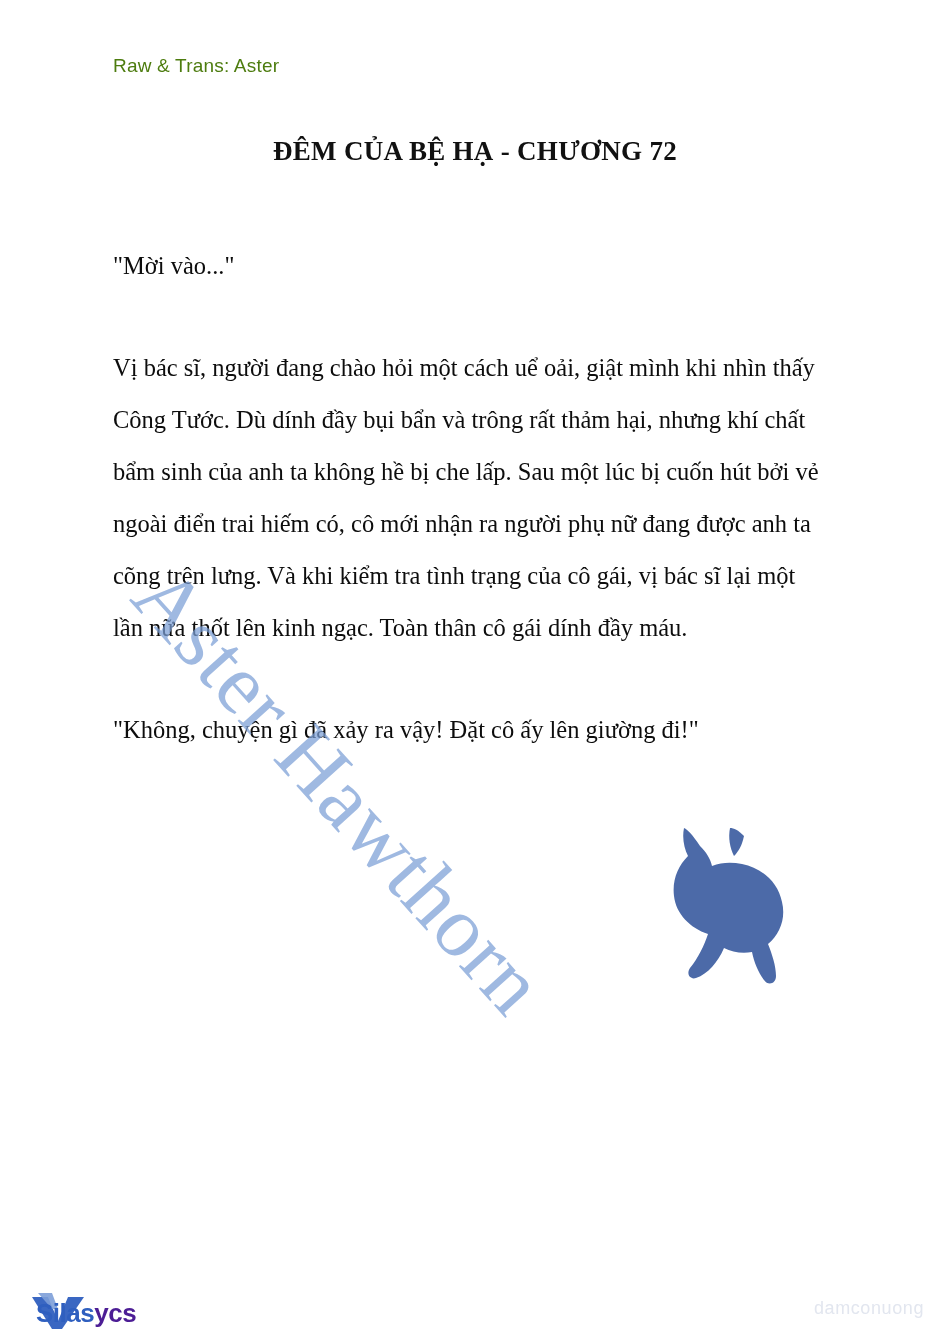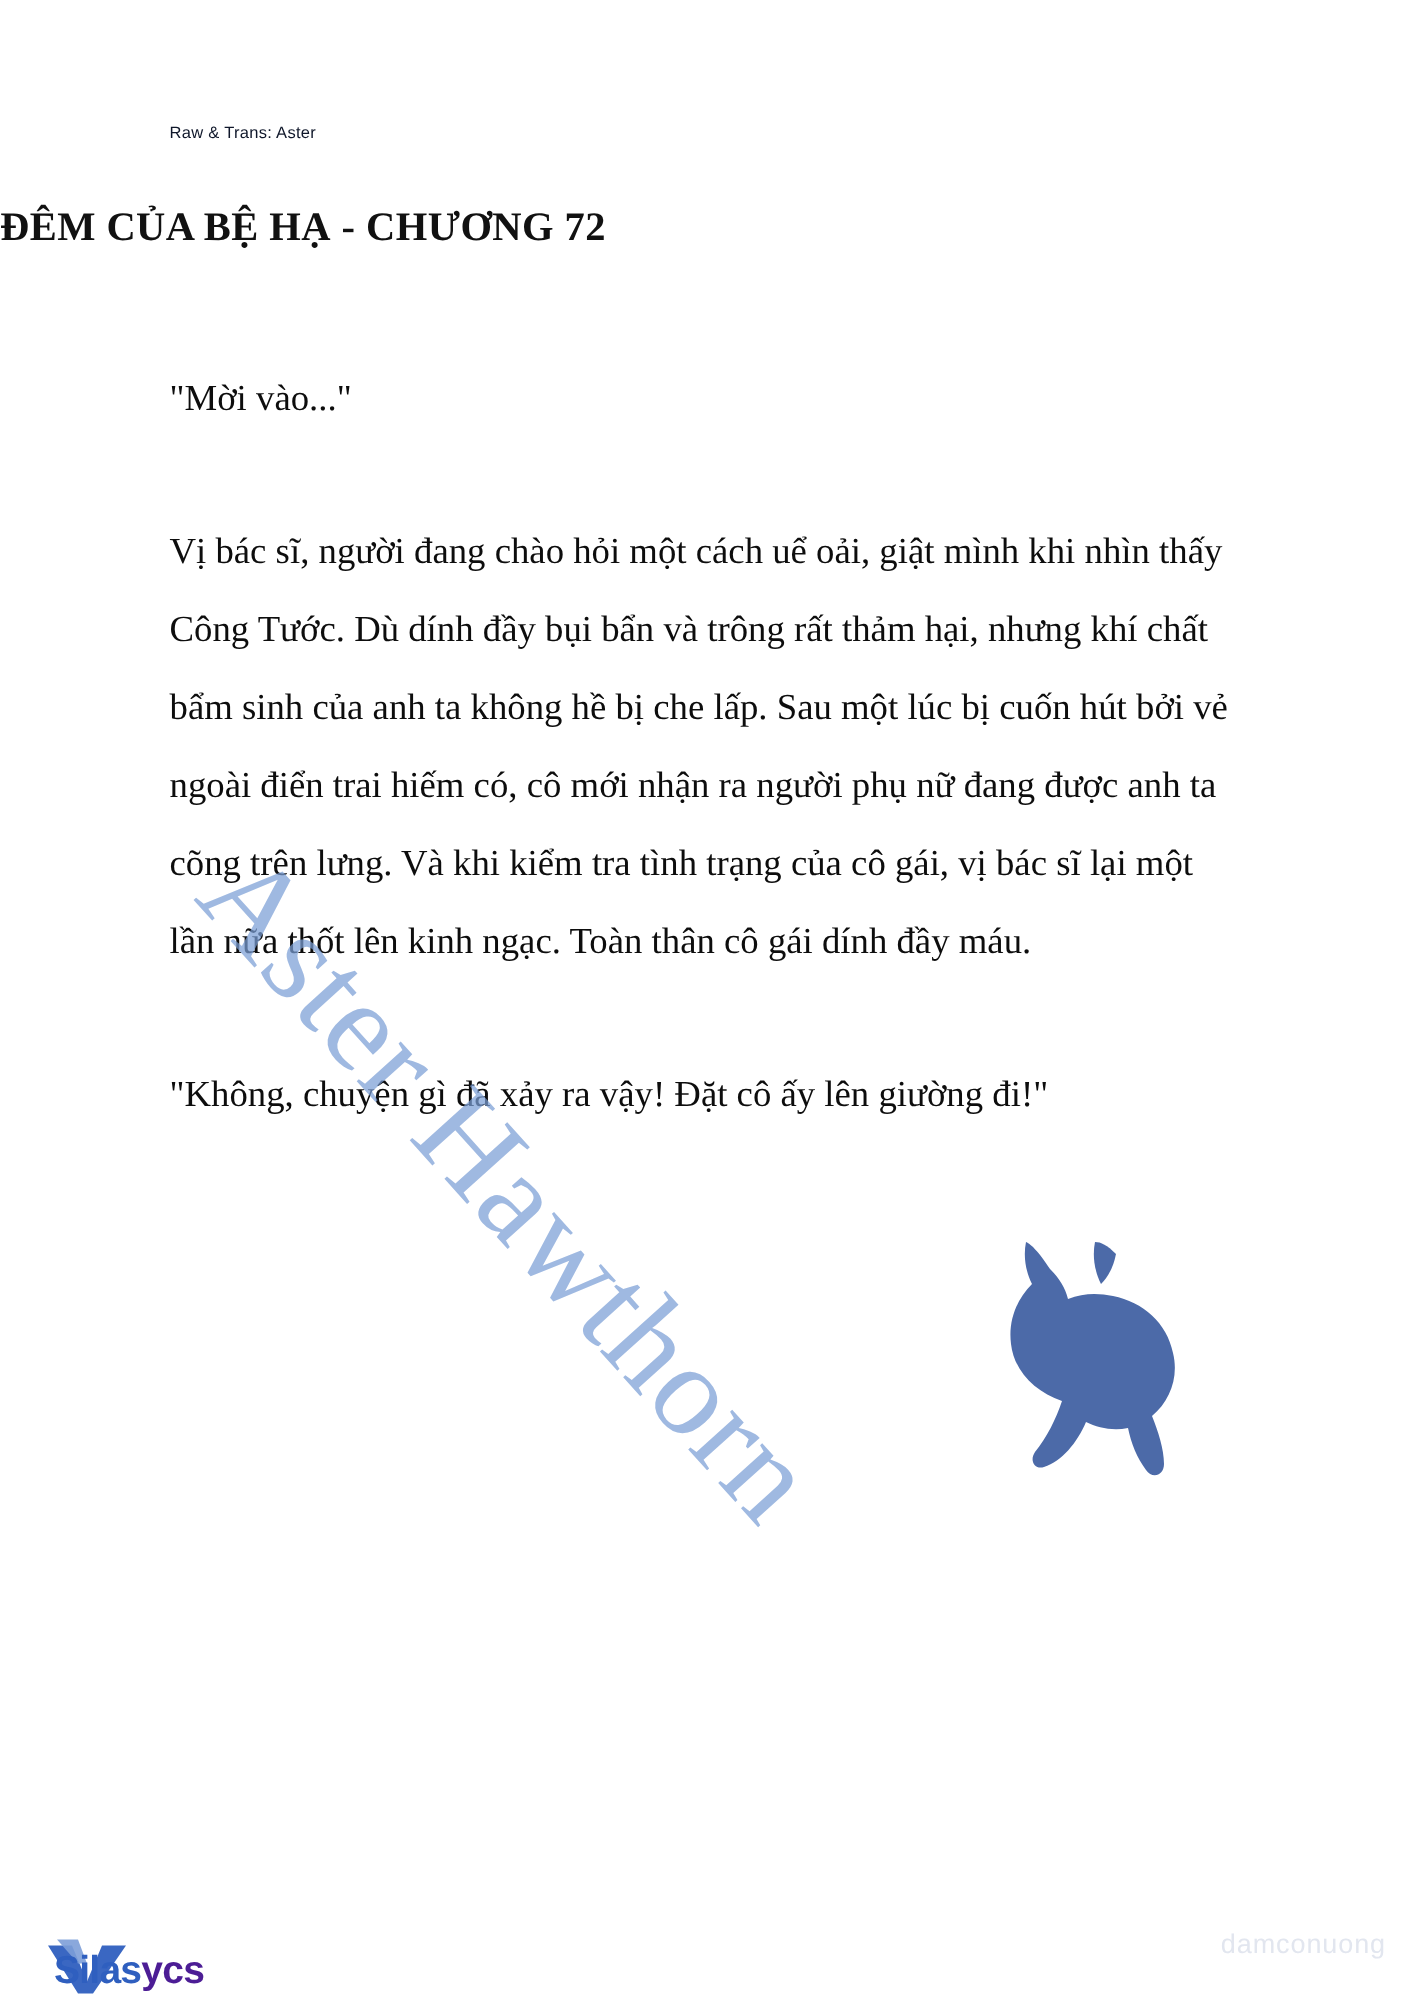--- a/index.html
+++ b/index.html
@@ -25,31 +25,30 @@
     left: 0;
     width: 950px;
     height: 8px;
     background: #ffffff;
   }
   .credit {
     position: absolute;
     top: 55px;
     left: 113px;
     font-family: "Liberation Sans", sans-serif;
-    font-size: 11px;
-    color: #0f172a;
+    font-size: 19px;
+    color: #4d7c0f;
     letter-spacing: 0.2px;
-    margin-top: 28px;
   }
   .title {
     position: absolute;
     top: 118px;
     left: 0;
     width: 950px;
-    text-align: left;
+    text-align: center;
     font-family: "Liberation Serif", serif;
     font-weight: bold;
     font-size: 27px;
     color: #111111;
     letter-spacing: 0.3px;
   }
   .body-text {
     position: absolute;
     top: 240px;
     left: 113px;
@@ -126,21 +125,21 @@
     font-size: 26px;
     color: #2f5fbf;
     letter-spacing: -0.5px;
   }
   .logo-text .alt {
     color: #4c1d95;
   }
   .brand-right {
     position: absolute;
     right: 26px;
-    bottom: 36px;
+    bottom: 24px;
     font-family: "Liberation Sans", sans-serif;
     font-size: 18px;
     color: #e2e6ef;
     letter-spacing: 0.6px;
   }
   .bottom-band {
     position: absolute;
     left: 0;
     bottom: 0;
     width: 950px;

